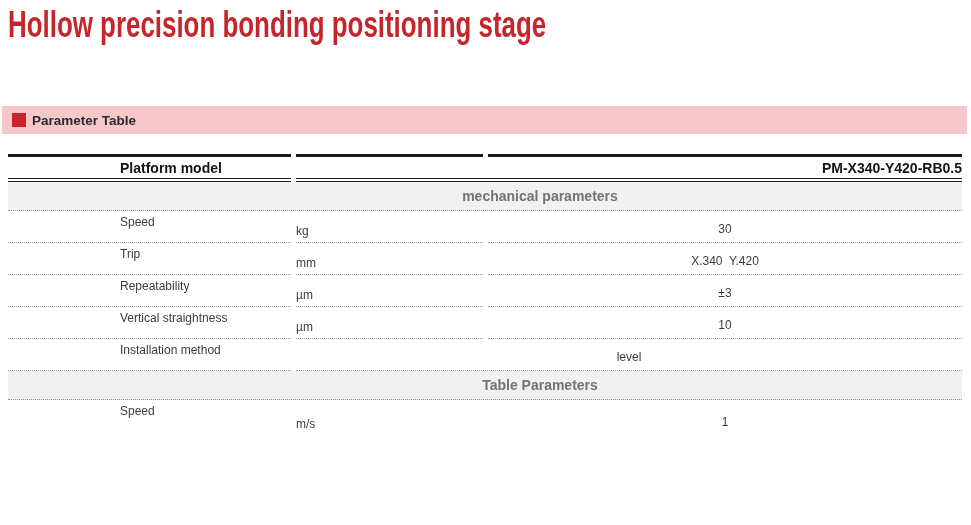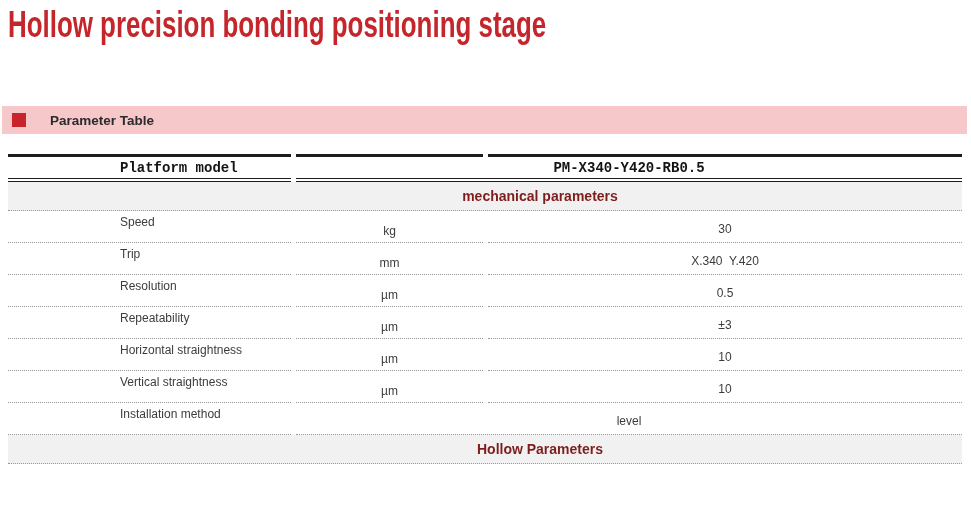--- a/index.html
+++ b/index.html
@@ -31,59 +31,58 @@
   .banner{
     position:absolute;left:2px;top:106px;width:965px;height:28px;
     background:var(--banner_bg);
     display:flex;align-items:center;
   }
   .bullet{
     display:inline-block;width:14px;height:14px;margin-left:10px;
     background:var(--bullet);
   }
   .banner-label{
-    margin-left:24px;
+    margin-left:6px;
     font-size:13.5px;font-weight:bold;color:#2b2b2b;
   }
 
   
   .spec-table{
     position:absolute;left:3px;top:154px;width:964px;
     border-collapse:separate;border-spacing:5px 0;
     table-layout:fixed;
   }
   .spec-table td{overflow:hidden;}
   .spacer-row td{
     border-top:3px solid var(--line);
     height:0;padding:0;font-size:0;line-height:0;
   }
   .header-row td{
     border-bottom:4px double var(--line);
     height:21px;padding:0;
     font-size:14px;font-weight:bold;color:var(--text_dark);
     vertical-align:middle;
-    font-family:Liberation Mono, monospace;
   }
   .header-row .platform-cell{text-align:left;padding-left:112px;}
-  .header-row .model-cell{text-align:center;}
+  .header-row .model-cell{text-align:right;}
   .section-row td{
     background:var(--band_bg);
     border-bottom:1px dotted var(--dotted);
     height:28px;padding:0 0 0 110px;
-    font-size:14px;font-weight:bold;color:#7f1d1d;
+    font-size:14px;font-weight:bold;color:#737373;
     text-align:center;vertical-align:middle;
   }
   .data-row td{
     border-bottom:1px dotted var(--dotted);
     height:25px;
     font-size:12px;color:var(--text);
   }
   .data-row.motion td{height:29px;}
   .cell-label{text-align:left;vertical-align:top;padding:4px 0 0 112px;}
-  .cell-unit{text-align:center;vertical-align:bottom;padding:0 0 4px 0;margin-top:24px;}
+  .cell-unit{vertical-align:bottom;padding:0 0 4px 0;margin-top:24px;}
   .cell-value,.cell-merged{text-align:center;vertical-align:bottom;padding:0 0 6px 0;white-space:pre;}
   .spec-table tr:last-child td{border-bottom:none;}
 </style>
 </head>
 <body>
 
 <div class="page">
 
   <h1 class="title">Hollow precision bonding positioning stage</h1>
 
@@ -115,45 +114,35 @@
           <td class="cell-label">Speed</td>
           <td class="cell-unit">kg</td>
           <td class="cell-value">30</td>
         </tr>
         <tr class="data-row">
           <td class="cell-label">Trip</td>
           <td class="cell-unit">mm</td>
           <td class="cell-value">X.340  Y.420</td>
         </tr>
         <tr class="data-row">
-          <td class="cell-label">Resolution</td>
-          <td class="cell-unit">µm</td>
-          <td class="cell-value">0.5</td>
-        </tr>
-        <tr class="data-row">
           <td class="cell-label">Repeatability</td>
           <td class="cell-unit">µm</td>
           <td class="cell-value">±3</td>
-        </tr>
-        <tr class="data-row">
-          <td class="cell-label">Horizontal straightness</td>
-          <td class="cell-unit">µm</td>
-          <td class="cell-value">10</td>
         </tr>
         <tr class="data-row">
           <td class="cell-label">Vertical straightness</td>
           <td class="cell-unit">µm</td>
           <td class="cell-value">10</td>
         </tr>
         <tr class="data-row">
           <td class="cell-label">Installation method</td>
           <td class="cell-merged" colspan="2">level</td>
         </tr>
         <tr class="section-row">
-          <td class="section-cell" colspan="3">Hollow Parameters</td>
+          <td class="section-cell" colspan="3">Table Parameters</td>
         </tr>
         <tr class="data-row motion">
           <td class="cell-label">Speed</td>
           <td class="cell-unit">m/s</td>
           <td class="cell-value">1</td>
         </tr>
       </tbody>
   </table>
 
 </div>

